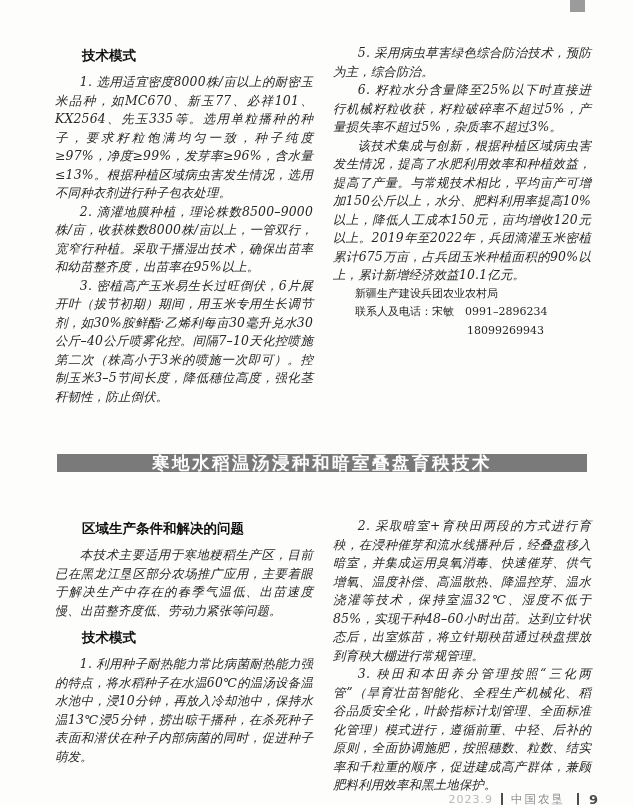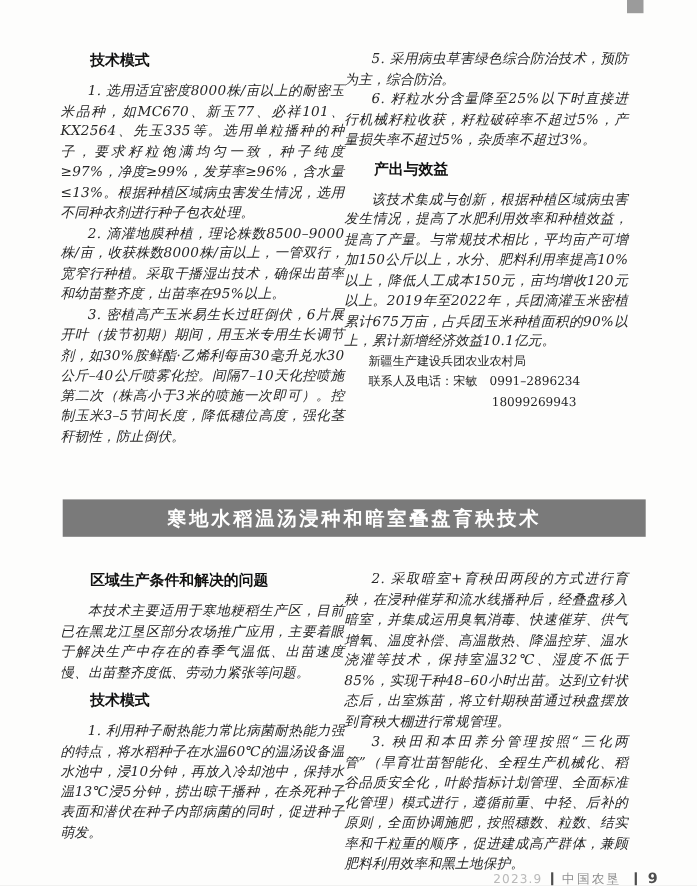--- a/index.html
+++ b/index.html
@@ -18,20 +18,21 @@
     top: 0;
     left: 570px;
     width: 15px;
     height: 12px;
   }
   .cols {
     position: absolute;
     left: 55px;
     width: 536px;
     display: flex;
+    gap: 20px;
   }
   .cols.top { top: 44px; }
   .cols.bottom { top: 517px; }
   .col { width: 258px; }
   .body-p {
     margin: 0;
     font-size: 12.4px;
     line-height: 18.5px;
     text-align: justify;
     text-indent: 2em;
@@ -56,21 +57,21 @@
   }
   .unit-line.phone2 {
     text-indent: 0;
     padding-left: 134px;
   }
   .banner {
     position: absolute;
     left: 57px;
     top: 454px;
     width: 530px;
-    height: 34px;
+    height: 18px;
     display: flex;
     align-items: center;
     justify-content: center;
     font-family: "DejaVu Sans", "Liberation Sans", sans-serif;
     font-weight: 700;
     font-size: 17.5px;
     letter-spacing: 2.5px;
     color: #ffffff;
   }
   .footer {
@@ -102,21 +103,20 @@
   <div class="cols top">
     <div class="col">
       <div class="hd first">技术模式</div>
       <p class="body-p">1. 选用适宜密度8000株/亩以上的耐密玉米品种，如MC670、新玉77、必祥101、KX2564、先玉335等。选用单粒播种的种子，要求籽粒饱满均匀一致，种子纯度≥97%，净度≥99%，发芽率≥96%，含水量≤13%。根据种植区域病虫害发生情况，选用不同种衣剂进行种子包衣处理。</p>
       <p class="body-p">2. 滴灌地膜种植，理论株数8500–9000株/亩，收获株数8000株/亩以上，一管双行，宽窄行种植。采取干播湿出技术，确保出苗率和幼苗整齐度，出苗率在95%以上。</p>
       <p class="body-p">3. 密植高产玉米易生长过旺倒伏，6片展开叶（拔节初期）期间，用玉米专用生长调节剂，如30%胺鲜酯·乙烯利每亩30毫升兑水30公斤–40公斤喷雾化控。间隔7–10天化控喷施第二次（株高小于3米的喷施一次即可）。控制玉米3–5节间长度，降低穗位高度，强化茎秆韧性，防止倒伏。</p>
     </div>
     <div class="col">
       <p class="body-p">5. 采用病虫草害绿色综合防治技术，预防为主，综合防治。</p>
       <p class="body-p">6. 籽粒水分含量降至25%以下时直接进行机械籽粒收获，籽粒破碎率不超过5%，产量损失率不超过5%，杂质率不超过3%。</p>
-      <div class="hd">产出与效益</div>
       <p class="body-p">该技术集成与创新，根据种植区域病虫害发生情况，提高了水肥利用效率和种植效益，提高了产量。与常规技术相比，平均亩产可增加150公斤以上，水分、肥料利用率提高10%以上，降低人工成本150元，亩均增收120元以上。2019年至2022年，兵团滴灌玉米密植累计675万亩，占兵团玉米种植面积的90%以上，累计新增经济效益10.1亿元。</p>
       <p class="unit-line">新疆生产建设兵团农业农村局</p>
       <p class="unit-line">联系人及电话：宋敏　0991–2896234</p>
       <p class="unit-line phone2">18099269943</p>
     </div>
   </div>
 
   <div class="banner" style="background-color: rgb(122, 122, 122);">
     <span>寒地水稻温汤浸种和暗室叠盘育秧技术</span>
   </div>

